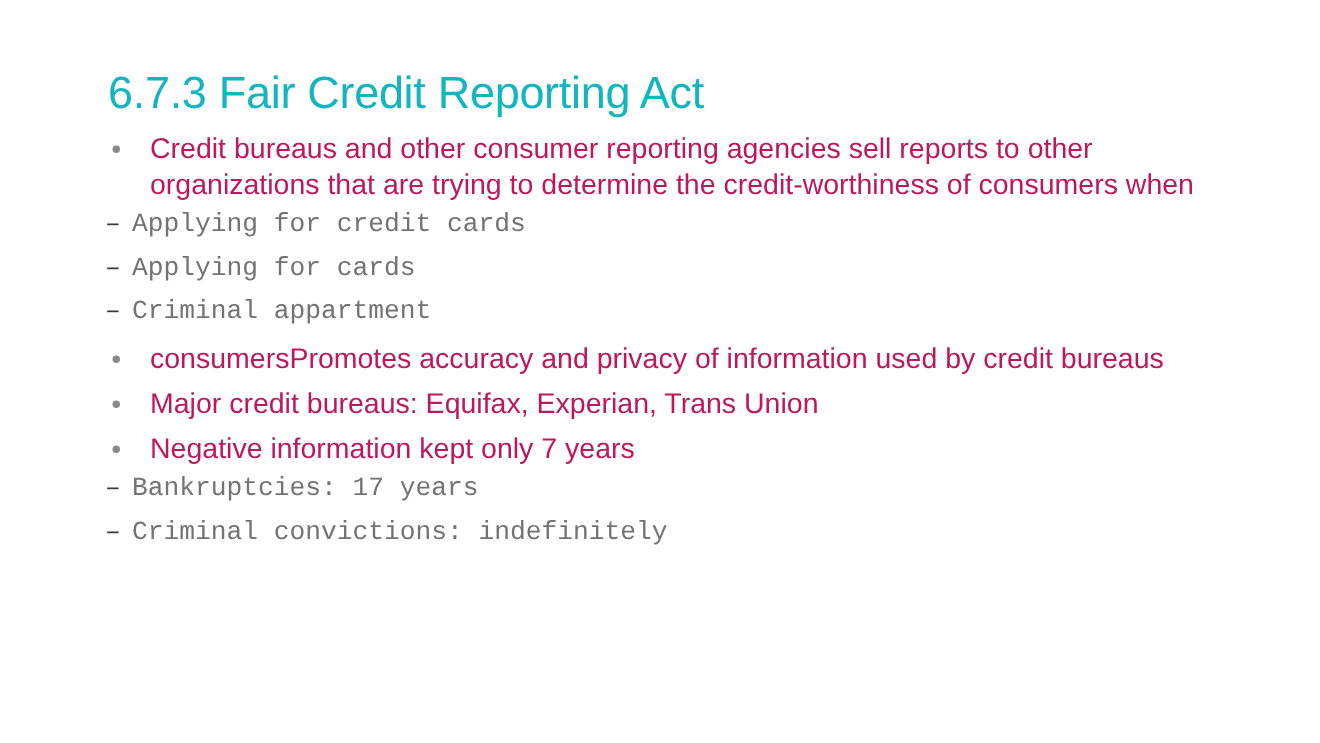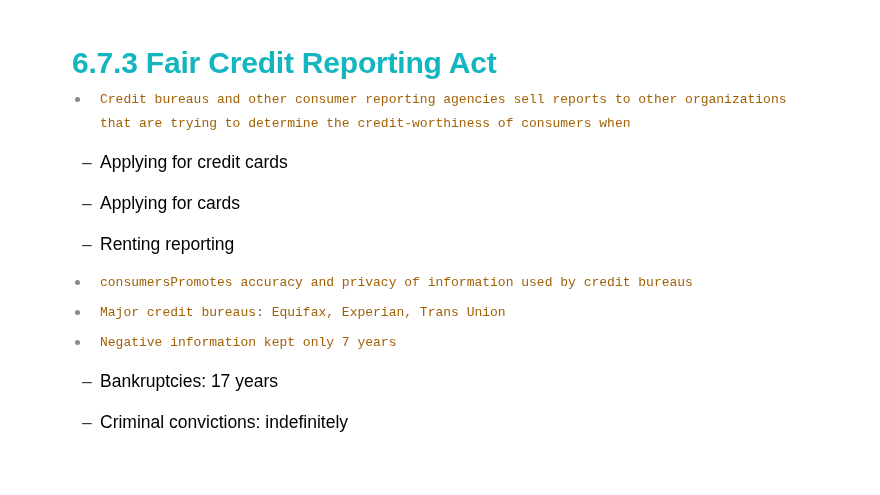--- a/index.html
+++ b/index.html
@@ -21,21 +21,21 @@
     background: #ffffff;
     box-sizing: border-box;
   }
 
   .slide-title {
     position: absolute;
     left: 72px;
     top: 46px;
     font-family: "Liberation Sans", sans-serif;
     font-size: 30px;
-    font-weight: bold;
+    font-weight: normal;
     color: #13b5be;
     letter-spacing: -0.2px;
     line-height: 34px;
     white-space: nowrap;
   }
 
   .body-block {
     position: absolute;
     left: 70px;
     top: 88px;
@@ -45,24 +45,24 @@
   ul.level1 {
     list-style: none;
     margin: 0;
     padding: 0;
   }
 
   li.bullet-1 {
     position: relative;
     padding-left: 30px;
     margin: 0 0 0 0;
-    font-family: Liberation Mono, monospace;
-    font-size: 13px;
+    font-family: Liberation Sans, sans-serif;
+    font-size: 19px;
     line-height: 24px;
-    color: #a16207;
+    color: #be185d;
   }
 
   li.bullet-1 > .btext {
     display: block;
   }
 
   li.bullet-1::before {
     content: "";
     position: absolute;
     left: 5px;
@@ -75,25 +75,25 @@
 
   ul.level2 {
     list-style: none;
     margin: 0;
     padding: 0;
   }
 
   li.bullet-2 {
     position: relative;
     padding-left: 18px;
-    margin: 12px;
-    font-family: Liberation Sans, sans-serif;
+    margin: 0;
+    font-family: Liberation Mono, monospace;
     font-size: 17.5px;
     line-height: 29px;
-    color: #000000;
+    color: #737373;
   }
 
   li.bullet-2::before {
     content: "\2013";
     position: absolute;
     left: 0px;
     top: 0px;
     color: #3a3a3a;
     font-size: 17.5px;
     line-height: 29px;
@@ -121,21 +121,21 @@
 
       <li style="list-style:none">
         <ul class="level2 sub-wrap">
           <li class="bullet-2">
             <span>Applying for credit cards</span>
           </li>
           <li class="bullet-2">
             <span>Applying for cards</span>
           </li>
           <li class="bullet-2">
-            <span>Renting reporting</span>
+            <span>Criminal appartment</span>
           </li>
         </ul>
       </li>
 
       <li class="bullet-1" style="margin-top:5px">
         <span class="btext">consumersPromotes accuracy and privacy of information used by credit  bureaus</span>
       </li>
 
       <li class="bullet-1" style="margin-top:6px">
         <span class="btext">Major credit bureaus: Equifax, Experian, Trans Union</span>

